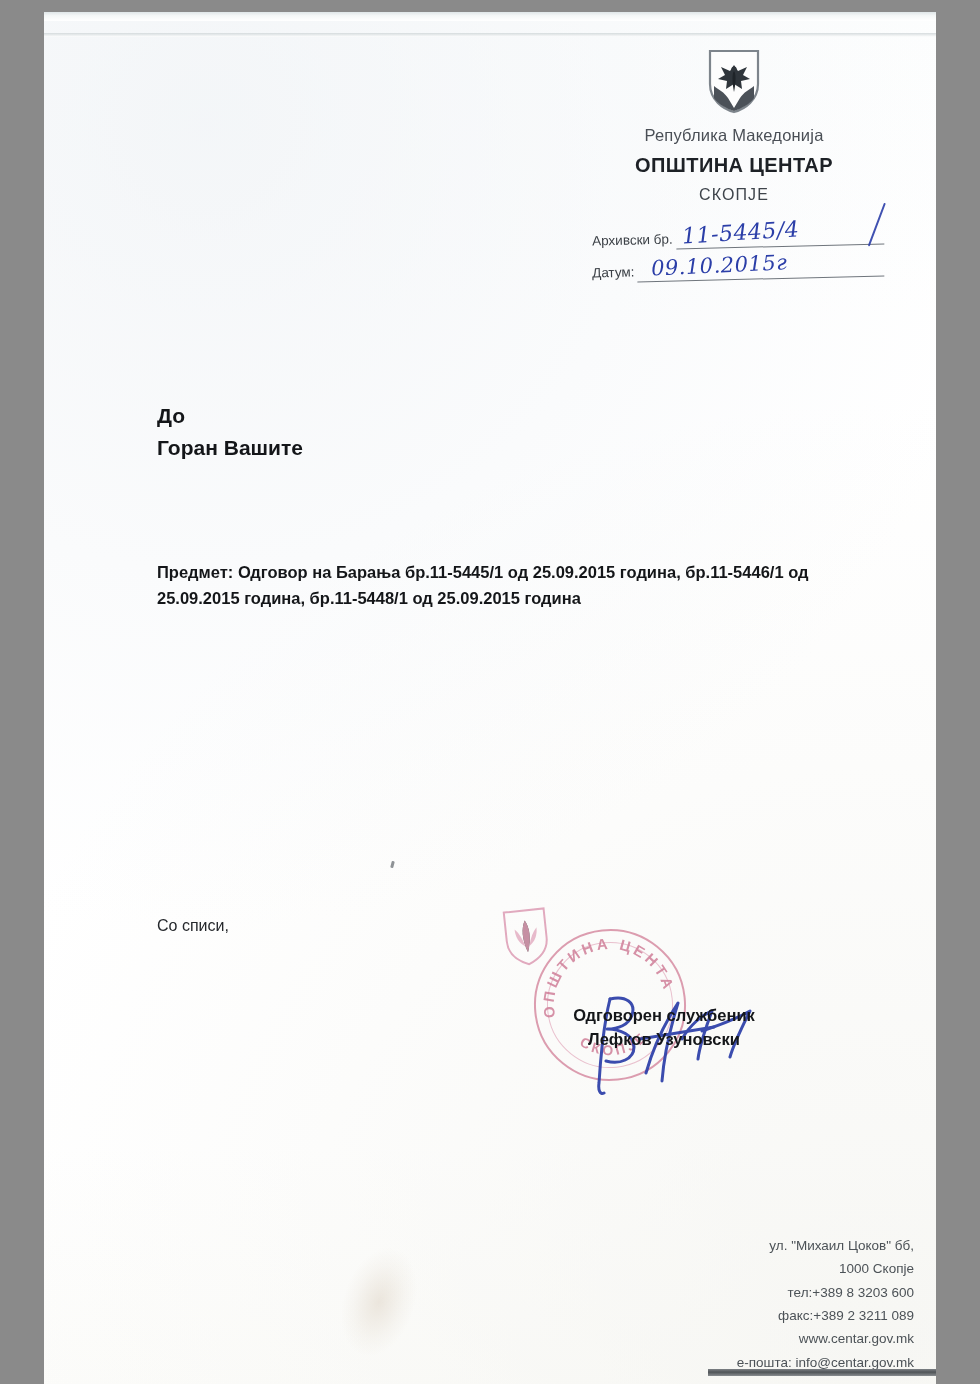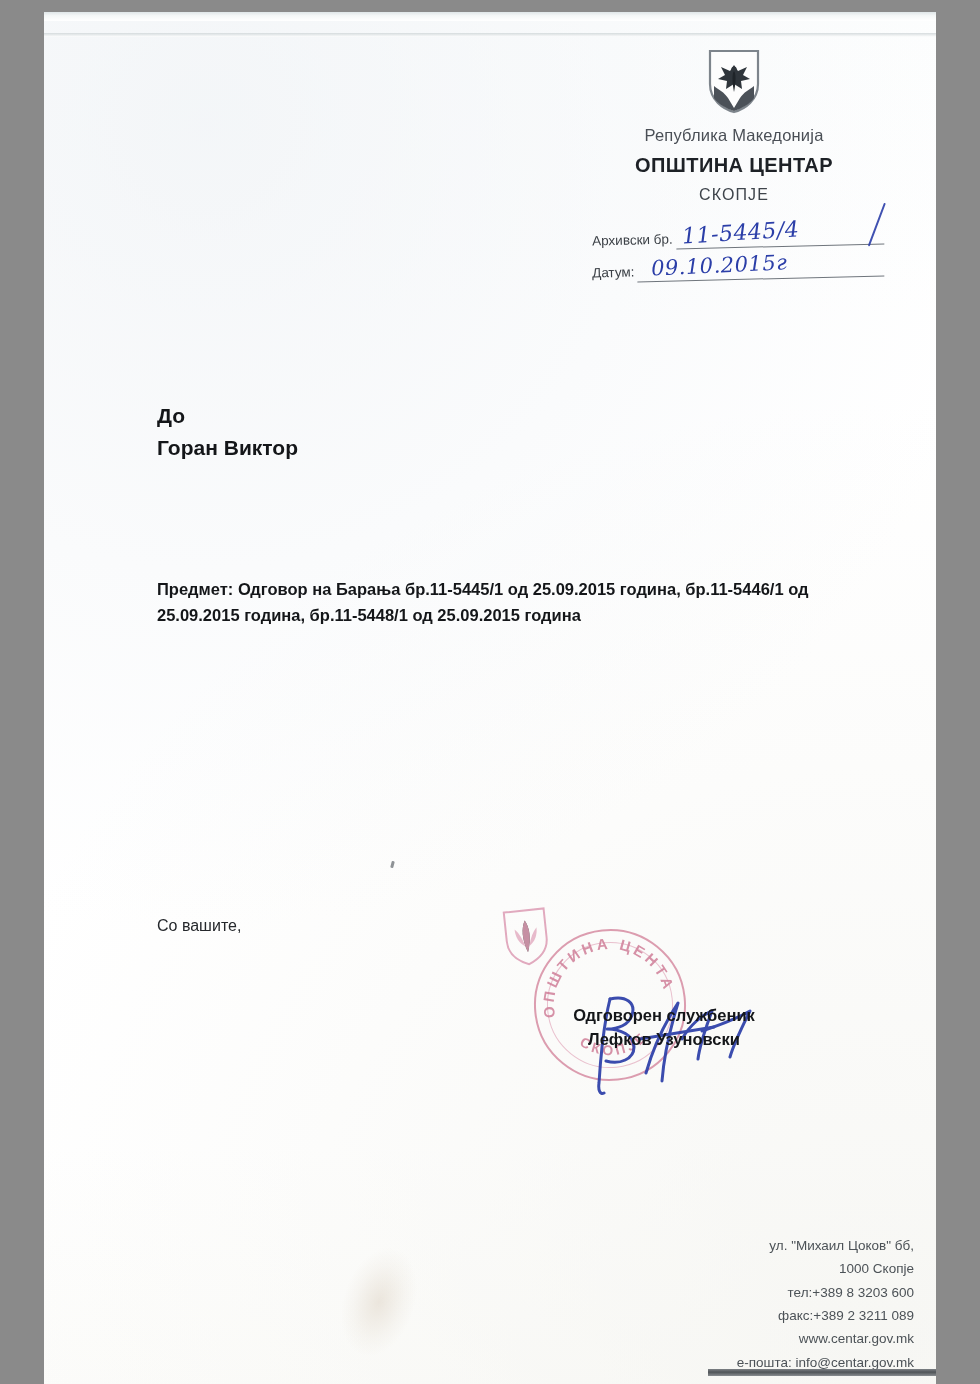--- a/index.html
+++ b/index.html
@@ -148,21 +148,21 @@
     font-size: 21px;
     font-weight: bold;
     line-height: 1.5;
     color: #141619;
   }
 
   
   .subject {
     position: absolute;
     left: 113px;
-    top: 565px;
+    top: 548px;
     width: 716px;
     font-size: 16.5px;
     font-weight: bold;
     line-height: 1.55;
     color: #141619;
   }
 
   
   .body-text {
     position: absolute;
@@ -324,29 +324,29 @@
         <span class="ref-label">Датум:</span>
         <span class="ref-line">
           <span class="hand date">09.10.2015г</span>
         </span>
       </div>
     </div>
   </div>
 
   <div class="recipient">
     <div>До</div>
-    <div>Горан Виктор</div>
+    <div>Горан Вашите</div>
   </div>
 
   <div class="subject">Предмет: Одговор на Барања бр.11-5445/1 од 25.09.2015 година, бр.11-5446/1 од 25.09.2015 година, бр.11-5448/1 од 25.09.2015 година</div>
 
   <div class="body-text">
   </div>
 
-  <div class="closing">Со вашите,</div>
+  <div class="closing">Со списи,</div>
 
   <div class="sign-area">
 
     <div class="stamp">
       <div class="stamp-ring"></div>
       <div class="stamp-ring inner"></div>
 
       <svg viewBox="0 0 152 152">
         <defs>
           <path id="arcTop" d="M 20 76 A 56 56 0 0 1 132 76" fill="none"></path>

